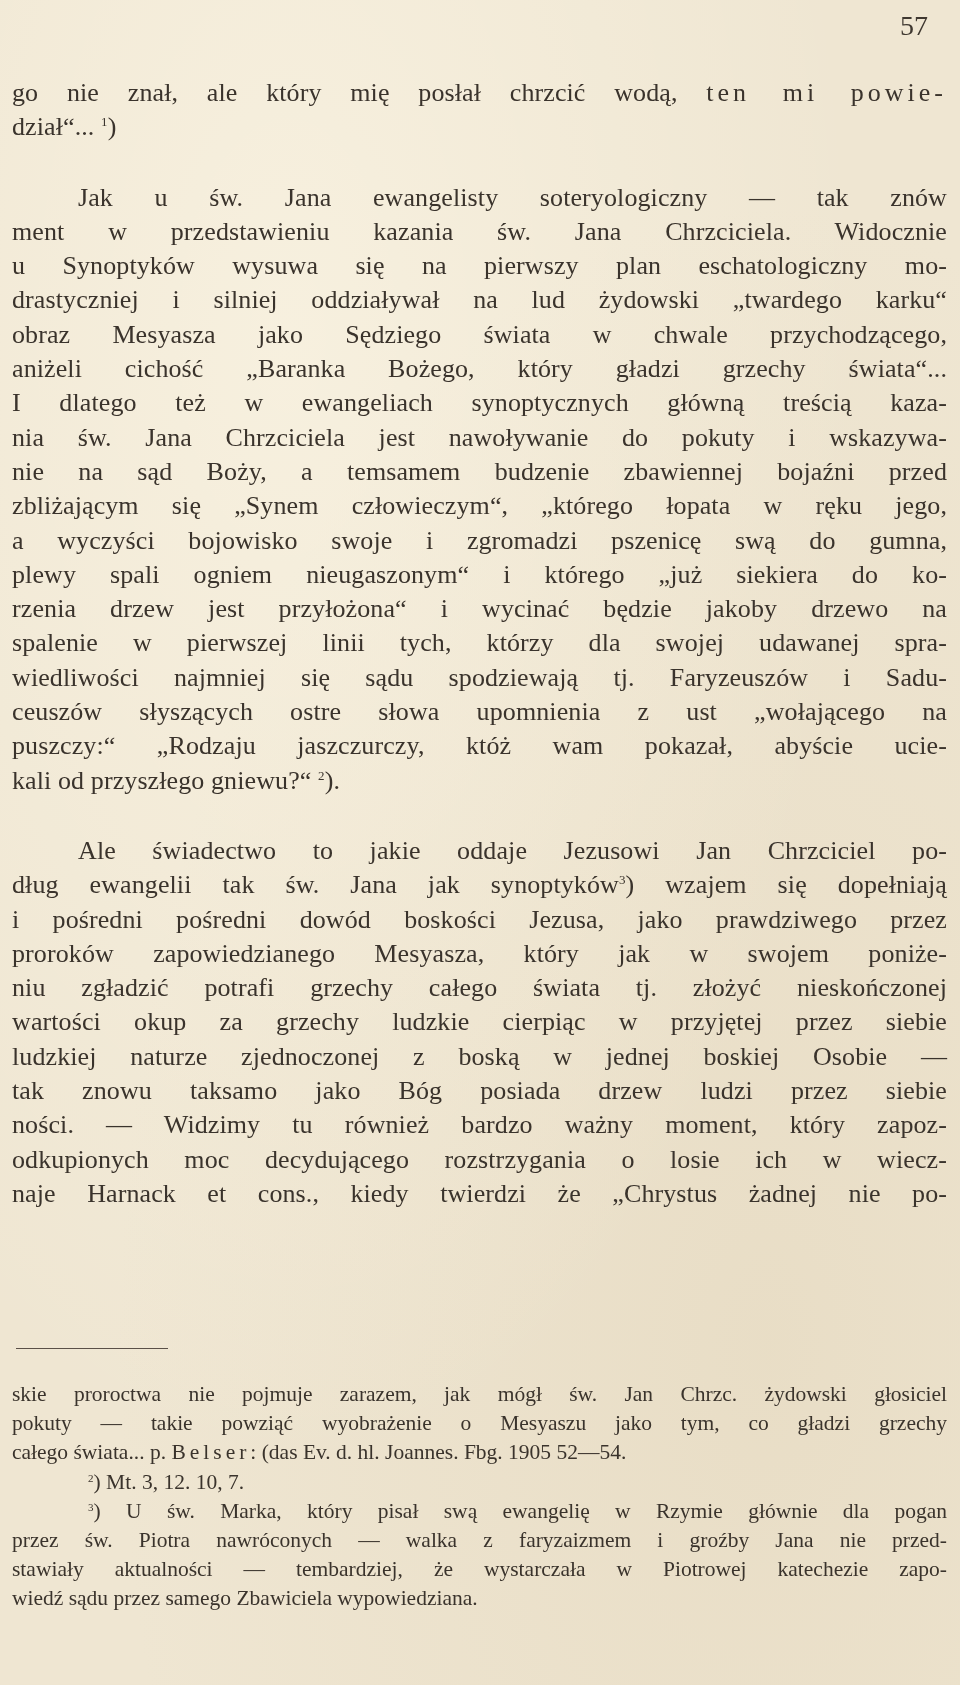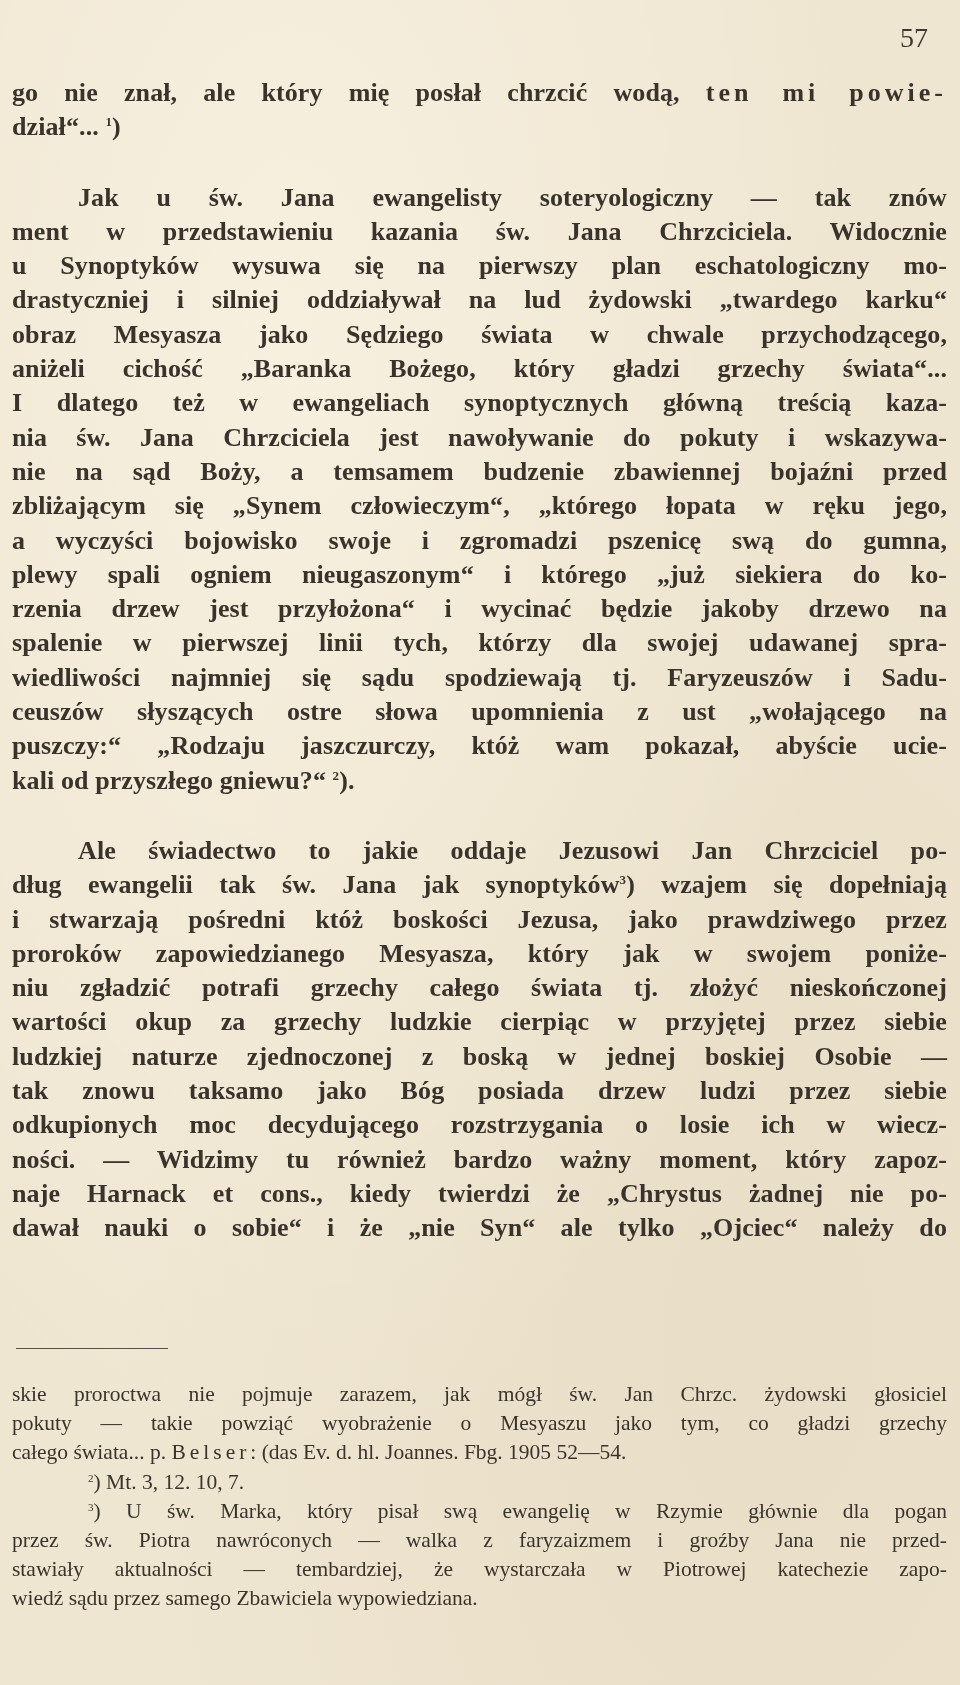--- a/index.html
+++ b/index.html
@@ -6,25 +6,25 @@
   body {
     width: 960px; height: 1685px; overflow: hidden;
     background: #efe6d2;
     background-image: radial-gradient(ellipse at 30% 20%, rgba(255,250,235,0.5), rgba(0,0,0,0) 60%),
                       radial-gradient(ellipse at 80% 80%, rgba(220,205,175,0.35), rgba(0,0,0,0) 60%);
     font-family: "Liberation Serif", "DejaVu Serif", serif;
     color: #3a332c;
     position: relative;
   }
   .page-number {
-    position: absolute; top: 22px; right: 32px;
+    position: absolute; top: 10px; right: 32px;
     font-size: 28px; color: #3f3830;
   }
   .main-text {
-    position: absolute; left: 12px; top: 76px; width: 935px; font-weight: bold;
+    position: absolute; left: 12px; top: 76px; width: 935px;
   }
   .line {
     display: block;
     font-size: 26px;
     height: 34.3px;
     line-height: 34.3px;
     white-space: nowrap;
     text-align: justify;
     text-align-last: justify;
     letter-spacing: 0.1px;
@@ -74,30 +74,29 @@
   <span class="line">a wyczyści bojowisko swoje i zgromadzi pszenicę swą do gumna,</span>
   <span class="line">plewy spali ogniem nieugaszonym“ i którego „już siekiera do ko-</span>
   <span class="line">rzenia drzew jest przyłożona“ i wycinać będzie jakoby drzewo na</span>
   <span class="line">spalenie w pierwszej linii tych, którzy dla swojej udawanej spra-</span>
   <span class="line">wiedliwości najmniej się sądu spodziewają tj. Faryzeuszów i Sadu-</span>
   <span class="line">ceuszów słyszących ostre słowa upomnienia z ust „wołającego na</span>
   <span class="line">puszczy:“ „Rodzaju jaszczurczy, któż wam pokazał, abyście ucie-</span>
   <span class="line last"><span>kali od przyszłego gniewu?“ </span><sup>2</sup><span>).</span></span>
   <span class="line indent">Ale świadectwo to jakie oddaje Jezusowi Jan Chrzciciel po-</span>
   <span class="line"><span>dług ewangelii tak św. Jana jak synoptyków</span><sup>3</sup><span>) wzajem się dopełniają</span></span>
-  <span class="line">i stwarzają pośredni któż boskości Jezusa, jako prawdziwego przez</span>
+  <span class="line">i pośredni pośredni dowód boskości Jezusa, jako prawdziwego przez</span>
   <span class="line">proroków zapowiedzianego Mesyasza, który jak w swojem poniże-</span>
   <span class="line">niu zgładzić potrafi grzechy całego świata tj. złożyć nieskończonej</span>
   <span class="line">wartości okup za grzechy ludzkie cierpiąc w przyjętej przez siebie</span>
   <span class="line">ludzkiej naturze zjednoczonej z boską w jednej boskiej Osobie —</span>
   <span class="line">tak znowu taksamo jako Bóg posiada drzew ludzi przez siebie</span>
+  <span class="line">ności. — Widzimy tu również bardzo ważny moment, który zapoz-</span>
   <span class="line">odkupionych moc decydującego rozstrzygania o losie ich w wiecz-</span>
-  <span class="line">ności. — Widzimy tu również bardzo ważny moment, który zapoz-</span>
   <span class="line">naje Harnack et cons., kiedy twierdzi że „Chrystus żadnej nie po-</span>
-  <span class="line">dawał nauki o sobie“ i że „nie Syn“ ale tylko „Ojciec“ należy do</span>
 </div>
 
 <div class="footnote-rule"></div>
 
 <div class="footnotes">
   <span class="fline">skie proroctwa nie pojmuje zarazem, jak mógł św. Jan Chrzc. żydowski głosiciel</span>
   <span class="fline">pokuty — takie powziąć wyobrażenie o Mesyaszu jako tym, co gładzi grzechy</span>
   <span class="fline last"><span>całego świata... p. </span><span class="spaced">Belser</span><span>: (das Ev. d. hl. Joannes. Fbg. 1905 52—54.</span></span>
   <span class="fline indent last"><sup>2</sup><span>) Mt. 3, 12. 10, 7.</span></span>
   <span class="fline indent"><sup>3</sup><span>) U św. Marka, który pisał swą ewangelię w Rzymie głównie dla pogan</span></span>

